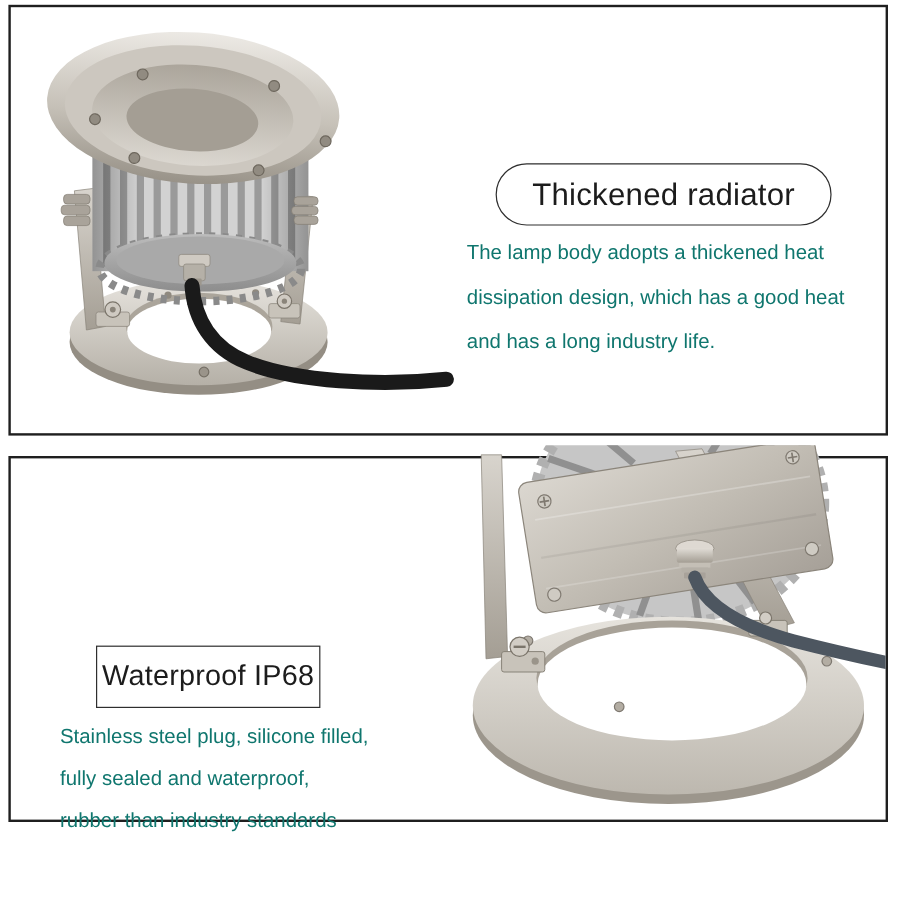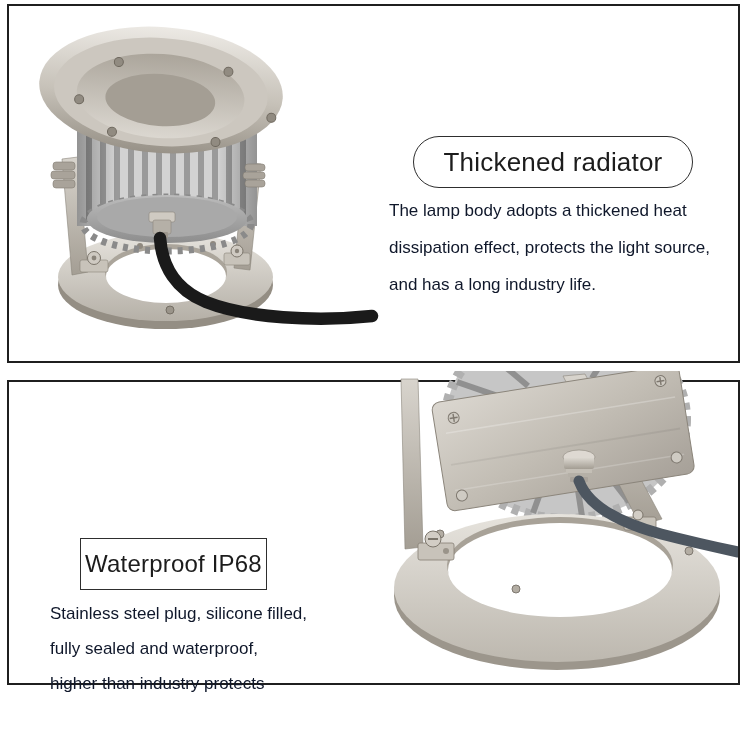--- a/index.html
+++ b/index.html
@@ -13,21 +13,21 @@
     border:2px solid #1f1f1f;background:#ffffff;
   }
   .panel-top{top:4px;height:359px;}
   .panel-bottom{top:380px;height:305px;}
   .title-box{
     position:absolute;box-sizing:border-box;border:1px solid #2e2e2e;
     display:flex;align-items:center;justify-content:center;
     font-size:26px;color:#1c1c1c;letter-spacing:0.2px;background:#ffffff;
   }
   .body-text{
-    position:absolute;font-size:17px;color:#0f172a;white-space:nowrap;
+    position:absolute;font-size:17px;color:#0f766e;white-space:nowrap;
   }
   .body-text .line{display:block;}
   .photo{position:absolute;}
 </style>
 </head>
 <body>
 
 <section class="panel panel-top">
 
   <svg class="photo" style="left:27px;top:16px;" width="348" height="318" viewBox="0 0 348 318">
@@ -139,35 +139,35 @@
 
     <path d="M124,216 C126,244 140,268 170,280 C210,296 280,300 336,294" fill="none" stroke="#1a1a1a" stroke-width="12.5" stroke-linecap="round"></path>
   </svg>
 
   <div class="title-box" style="left:404px;top:130px;width:280px;height:52px;border-radius:26px;">
     <span>Thickened radiator</span>
   </div>
 
   <div class="body-text" style="left:380px;top:186px;line-height:37px;">
     <span class="line">The lamp body adopts a thickened heat</span>
-    <span class="line">dissipation effect, protects the light source,</span>
+    <span class="line">dissipation design, which has a good heat</span>
     <span class="line">and has a long industry life.</span>
   </div>
 </section>
 
 <section class="panel panel-bottom">
 
   <div class="title-box" style="left:71px;top:156px;width:187px;height:52px;font-size:24px;">
     <span>Waterproof IP68</span>
   </div>
 
   <div class="body-text" style="left:41px;top:214px;line-height:35px;">
     <span class="line">Stainless steel plug, silicone filled,</span>
     <span class="line">fully sealed and waterproof,</span>
-    <span class="line">higher than industry protects</span>
+    <span class="line">rubber than industry standards</span>
   </div>
 
   <svg class="photo" style="right:0px;bottom:2px;" width="362" height="310" viewBox="0 0 362 310">
     <defs>
       <linearGradient id="plateGrad" x1="0" y1="0" x2="1" y2="1">
         <stop offset="0" stop-color="#dbd7d0"></stop>
           <stop offset="0.5" stop-color="#c2bdb4"></stop>
           <stop offset="1" stop-color="#a6a098"></stop>
       </linearGradient>
       <linearGradient id="armGrad2" x1="0" y1="0" x2="0" y2="1">

